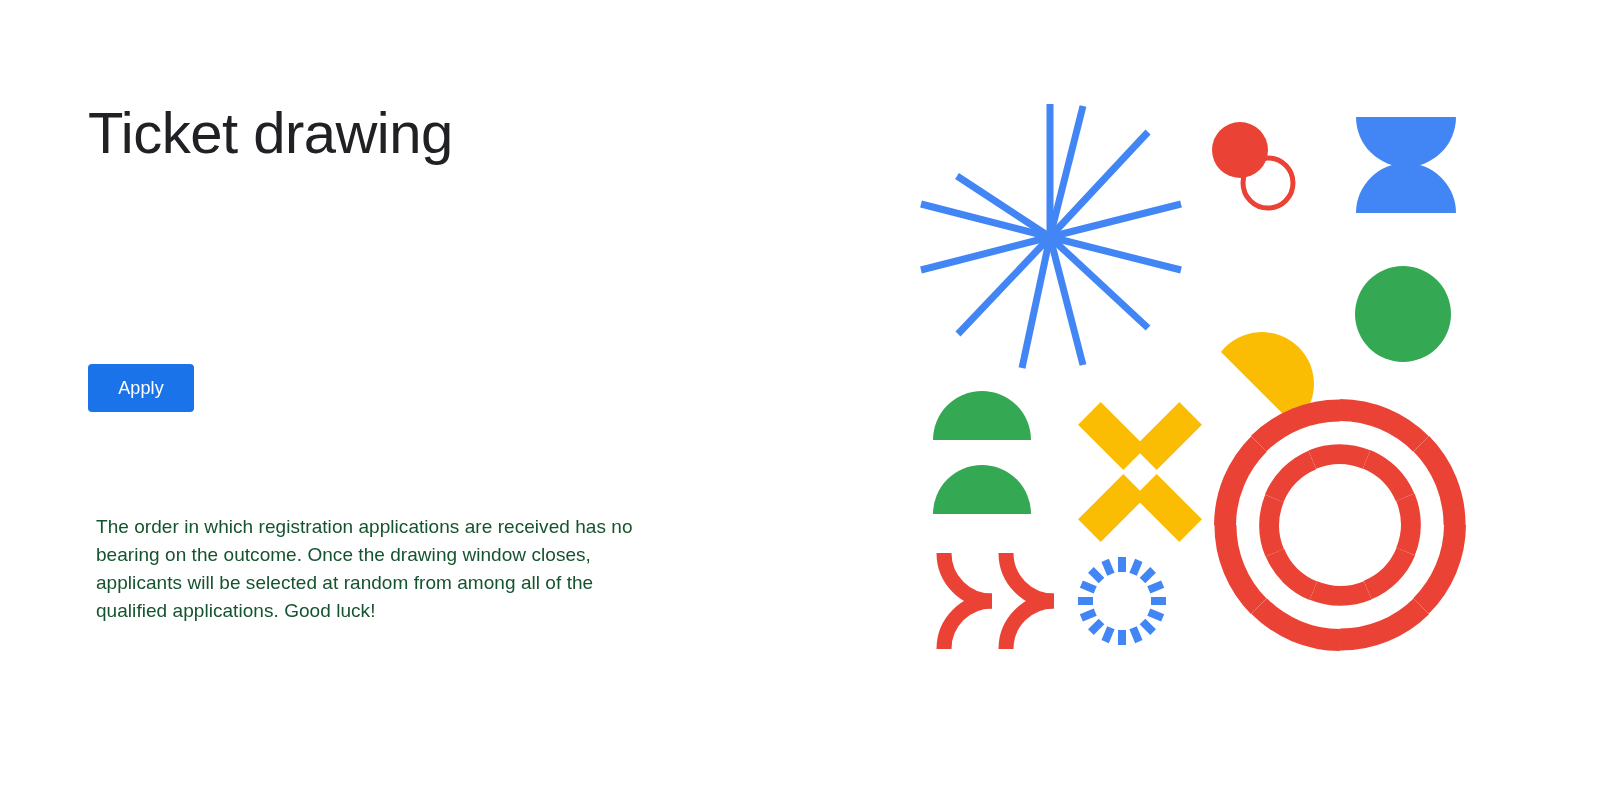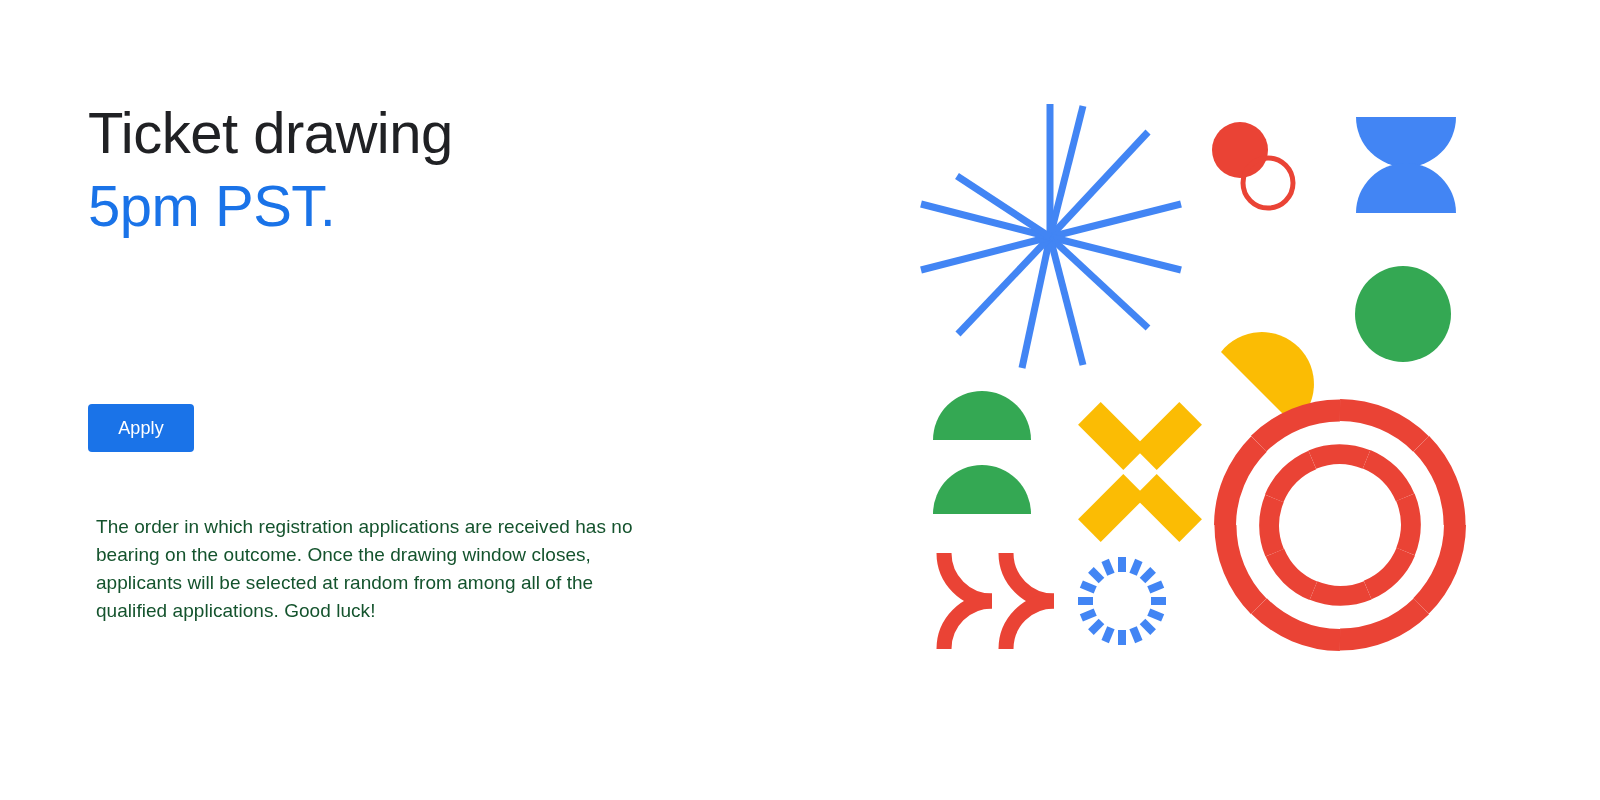--- a/index.html
+++ b/index.html
@@ -56,21 +56,20 @@
     padding: 8px 22px;
     background: #1a73e8;
     color: #ffffff;
     font-size: 18px;
     font-weight: 500;
     letter-spacing: 0.1px;
     border: none;
     border-radius: 4px;
     cursor: pointer;
     font-family: "Liberation Sans", sans-serif;
-    margin-top: 40px;
   }
 
   .disclaimer {
     position: absolute;
     left: 88px;
     top: 505px;
     width: 548px;
     margin: 8px;
     font-size: 19px;
     line-height: 28px;
@@ -89,21 +88,20 @@
   .graphic svg { display: block; }
 </style>
 </head>
 <body>
 
 <div class="page">
 
   <div class="content">
     <h1 class="headline">
       <span class="title-line">Ticket drawing</span>
-      <span class="accent-line">5pm PST.</span>
     </h1>
   </div>
 
   <button class="apply-button">Apply</button>
 
   <p class="disclaimer">The order in which registration applications are received has no bearing on the outcome. Once the drawing window closes, applicants will be selected at random from among all of the qualified applications. Good luck!</p>
 
   <div class="graphic">
     <svg width="620" height="600" viewBox="0 0 620 600" xmlns="http://www.w3.org/2000/svg">
 

